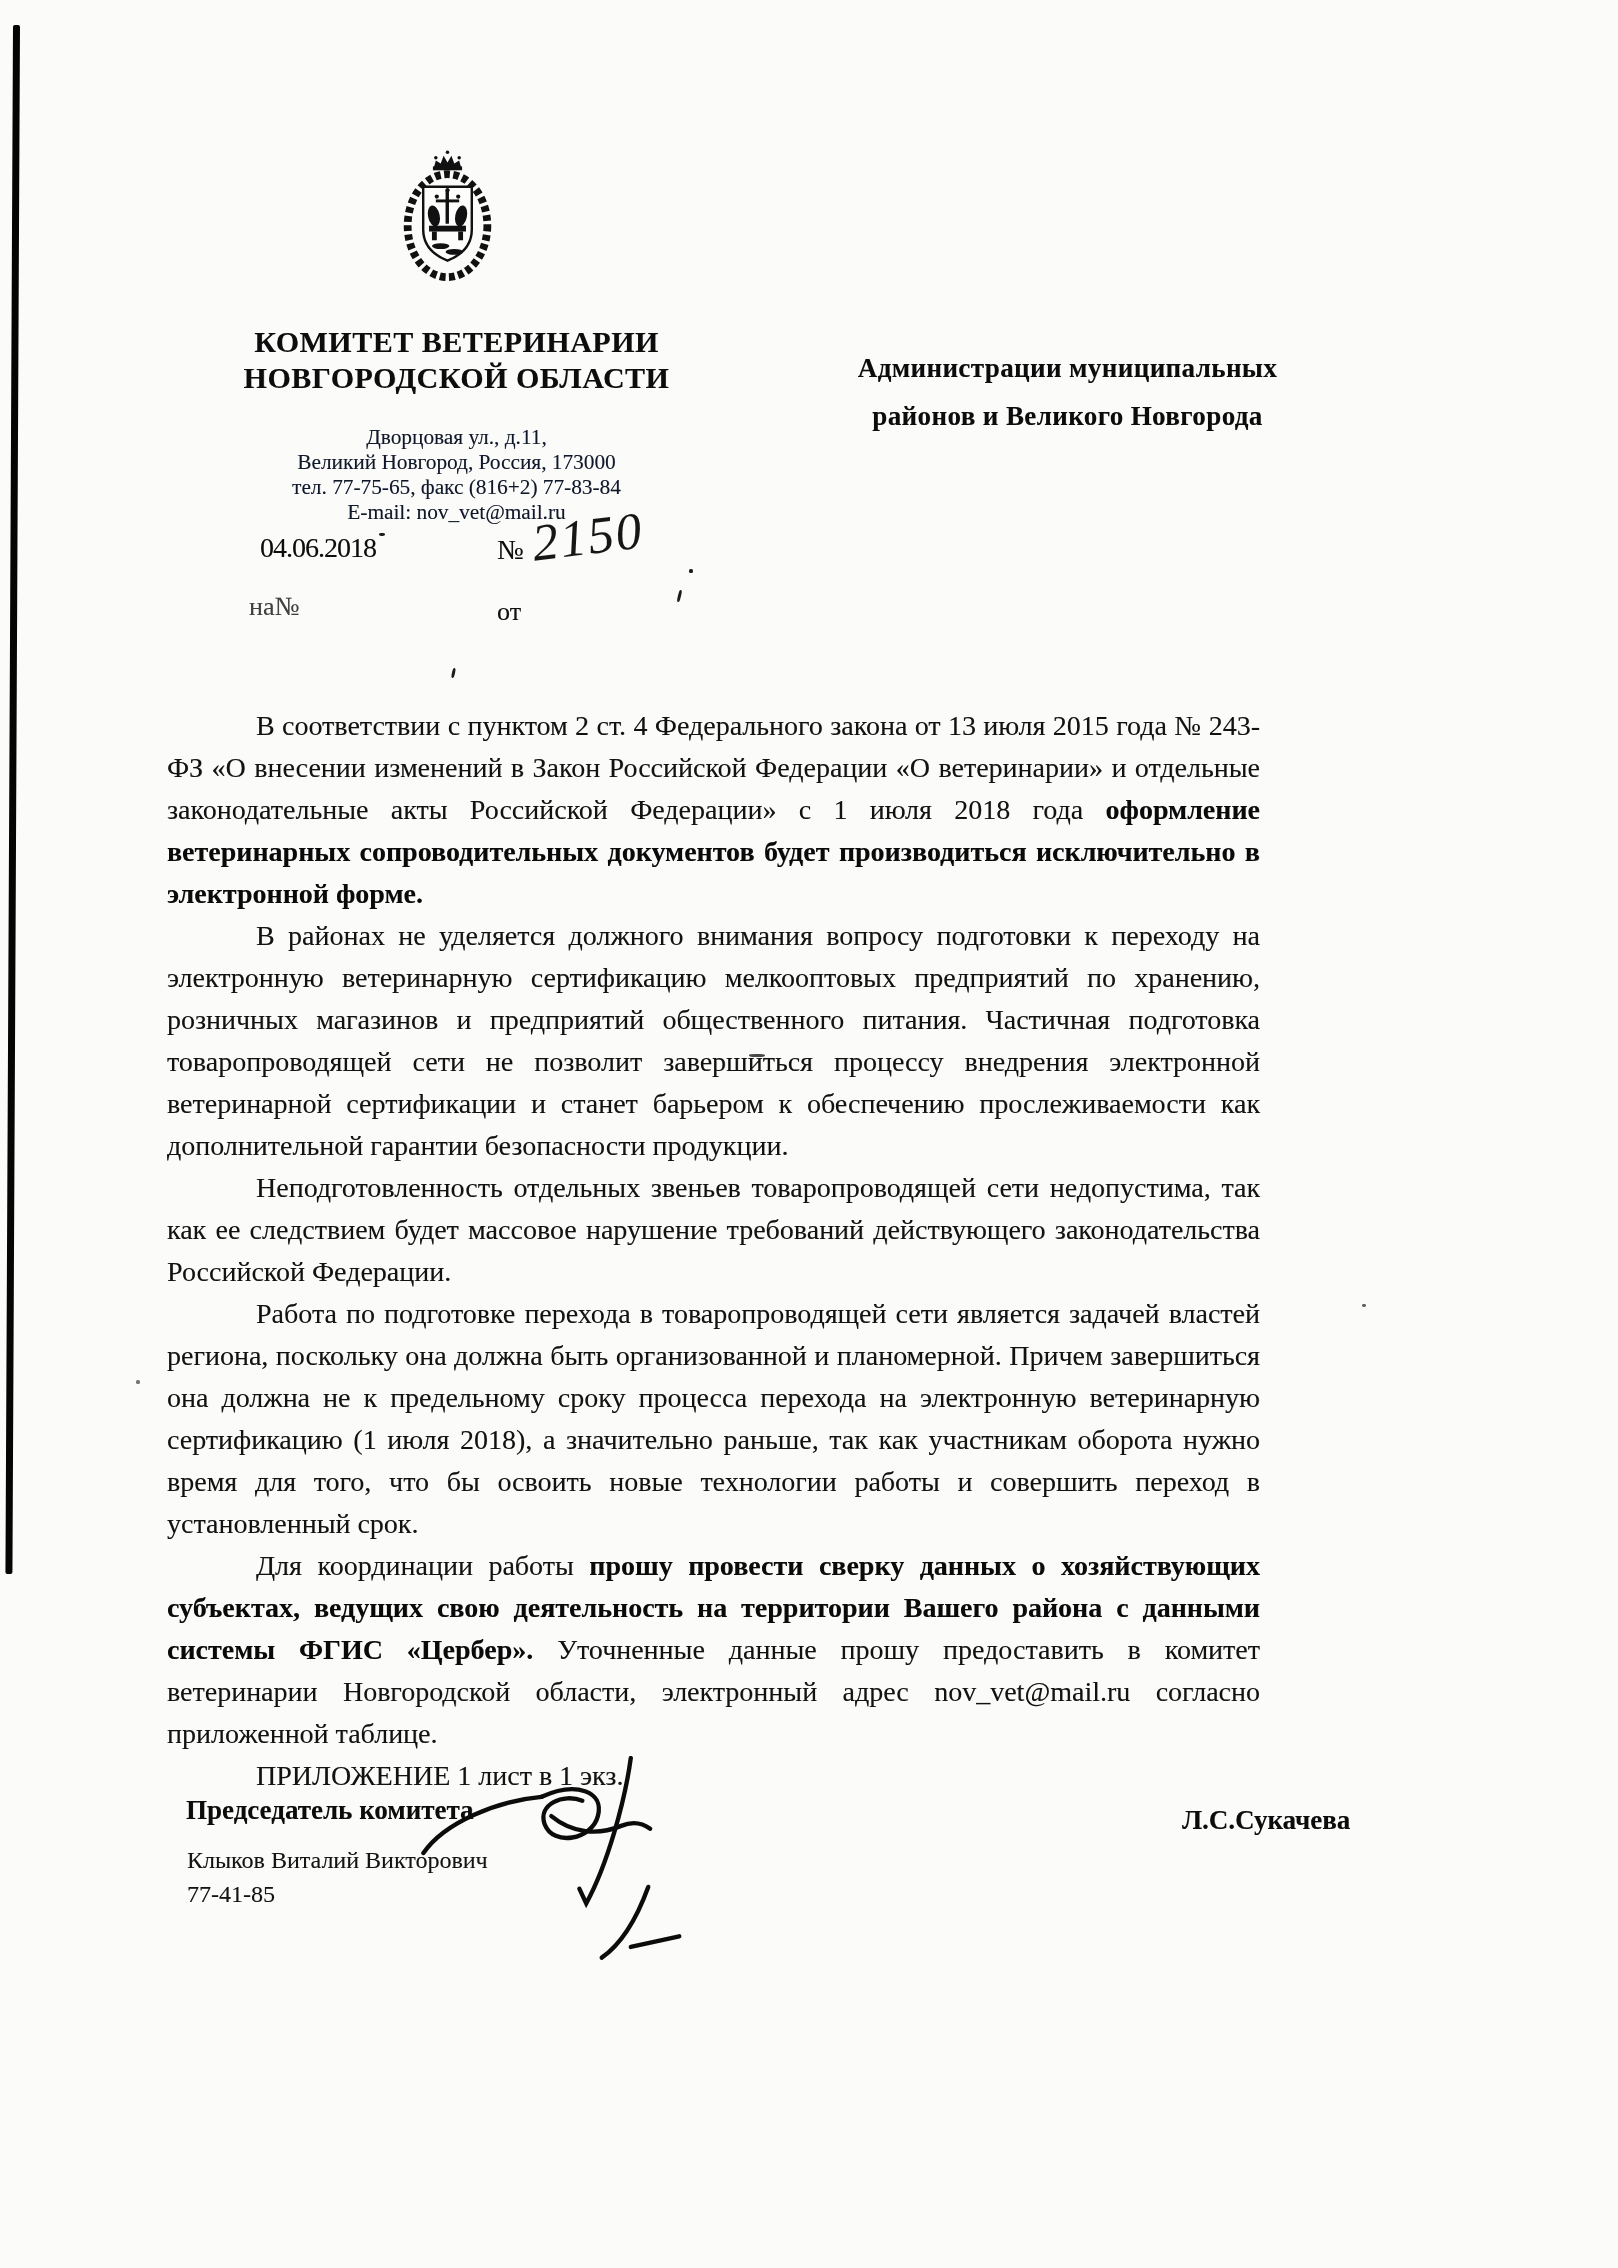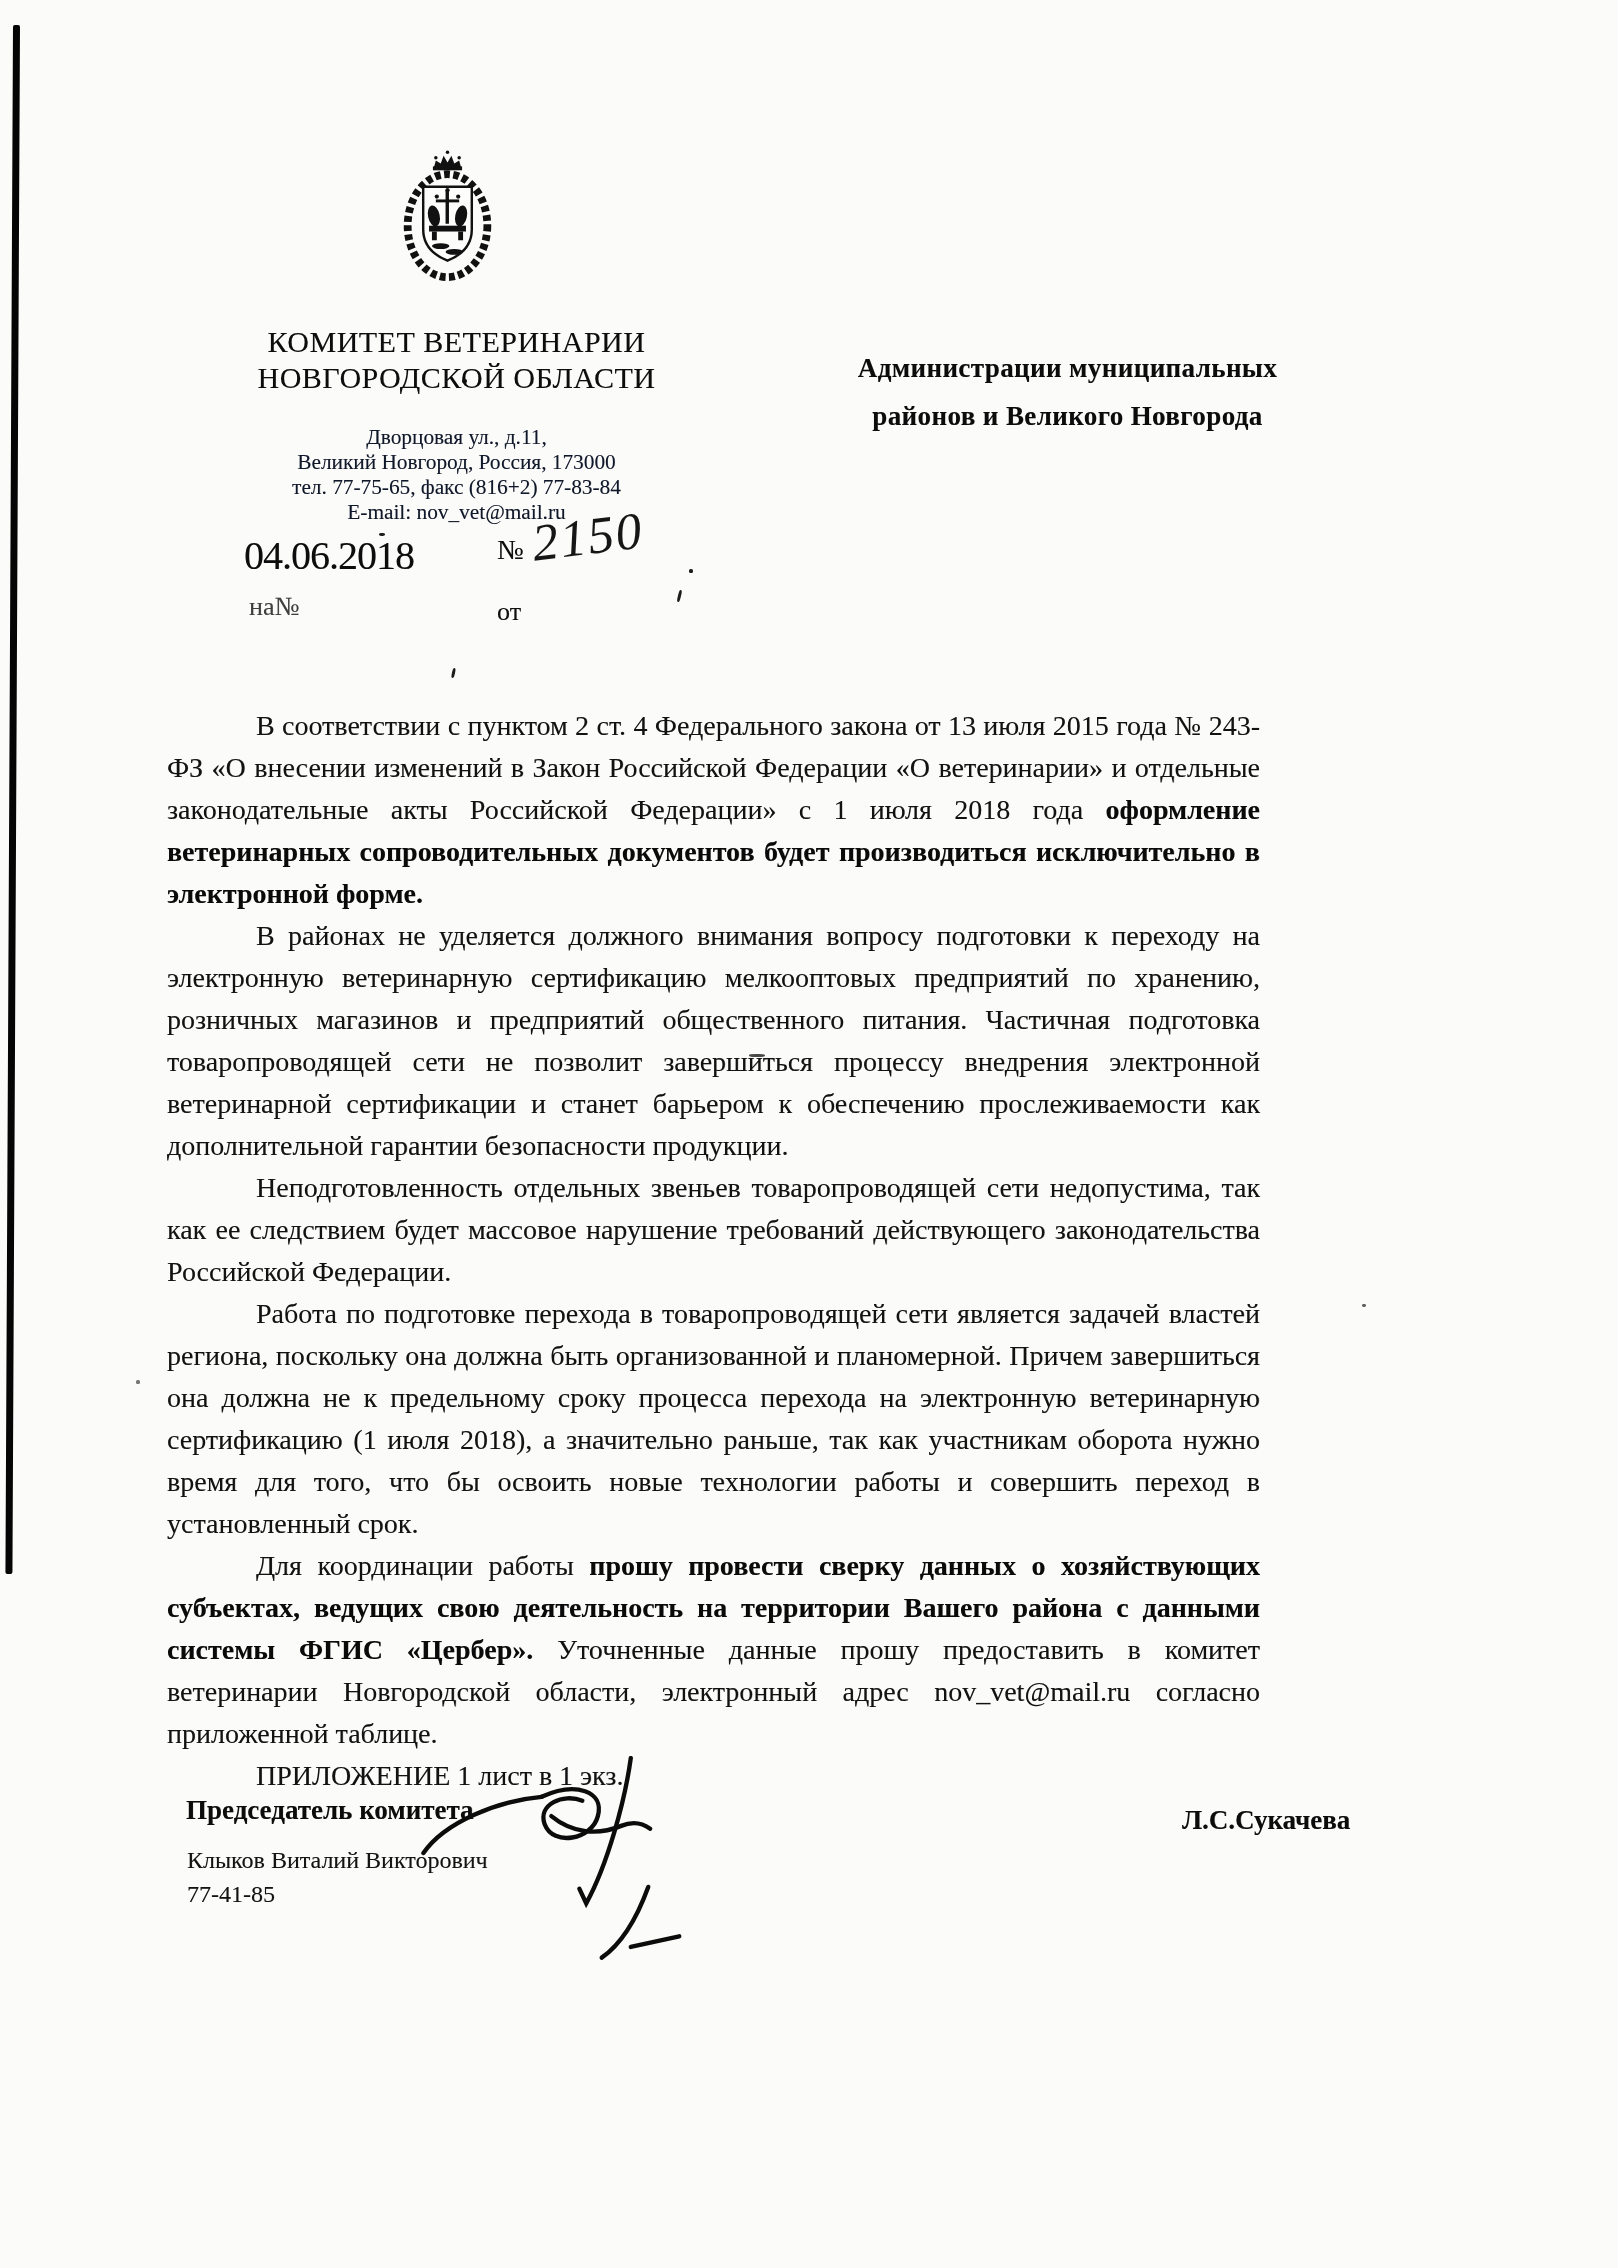--- a/index.html
+++ b/index.html
@@ -18,28 +18,28 @@
     position:absolute;left:12.6px;top:25px;width:6.8px;height:1549px;
     background:#050505;transform:rotate(0.28deg);transform-origin:top left;
     border-radius:1.9px;
   }
   .speck{position:absolute;background:#1c1c1c;border-radius:40%;}
 
   .emblem{position:absolute;left:394px;top:146px;width:107px;height:138px;}
 
   .org-block{
     position:absolute;left:175px;top:324px;width:563px;
-    text-align:center;font-weight:normal;font-size:30px;line-height:36px;
+    text-align:center;font-weight:bold;font-size:30px;line-height:36px;
     letter-spacing:0.5px;color:#0d0d0d;
   }
   .addr-block{
     position:absolute;left:175px;top:425px;width:563px;
     text-align:center;font-size:21.3px;line-height:25px;color:#0f172a;
   }
-  .date{position:absolute;left:244px;top:532px;font-size:40px;letter-spacing:-1px;color:#0d0d0d;}
+  .date{position:absolute;left:260px;top:532px;font-size:28px;letter-spacing:-1px;color:#0d0d0d;}
   .num-label{position:absolute;left:497px;top:534px;font-size:28px;color:#0d0d0d;}
   .num-hand{
     position:absolute;left:532px;top:507px;
     font-size:52px;font-style:italic;color:#161616;
     transform:rotate(-7deg);letter-spacing:1.9px;
     text-shadow:none;
   }
   .replyto{position:absolute;left:249px;top:592px;font-size:26px;color:#404040;}
   .replyfrom{position:absolute;left:497px;top:597px;font-size:26px;color:#101010;}
 

